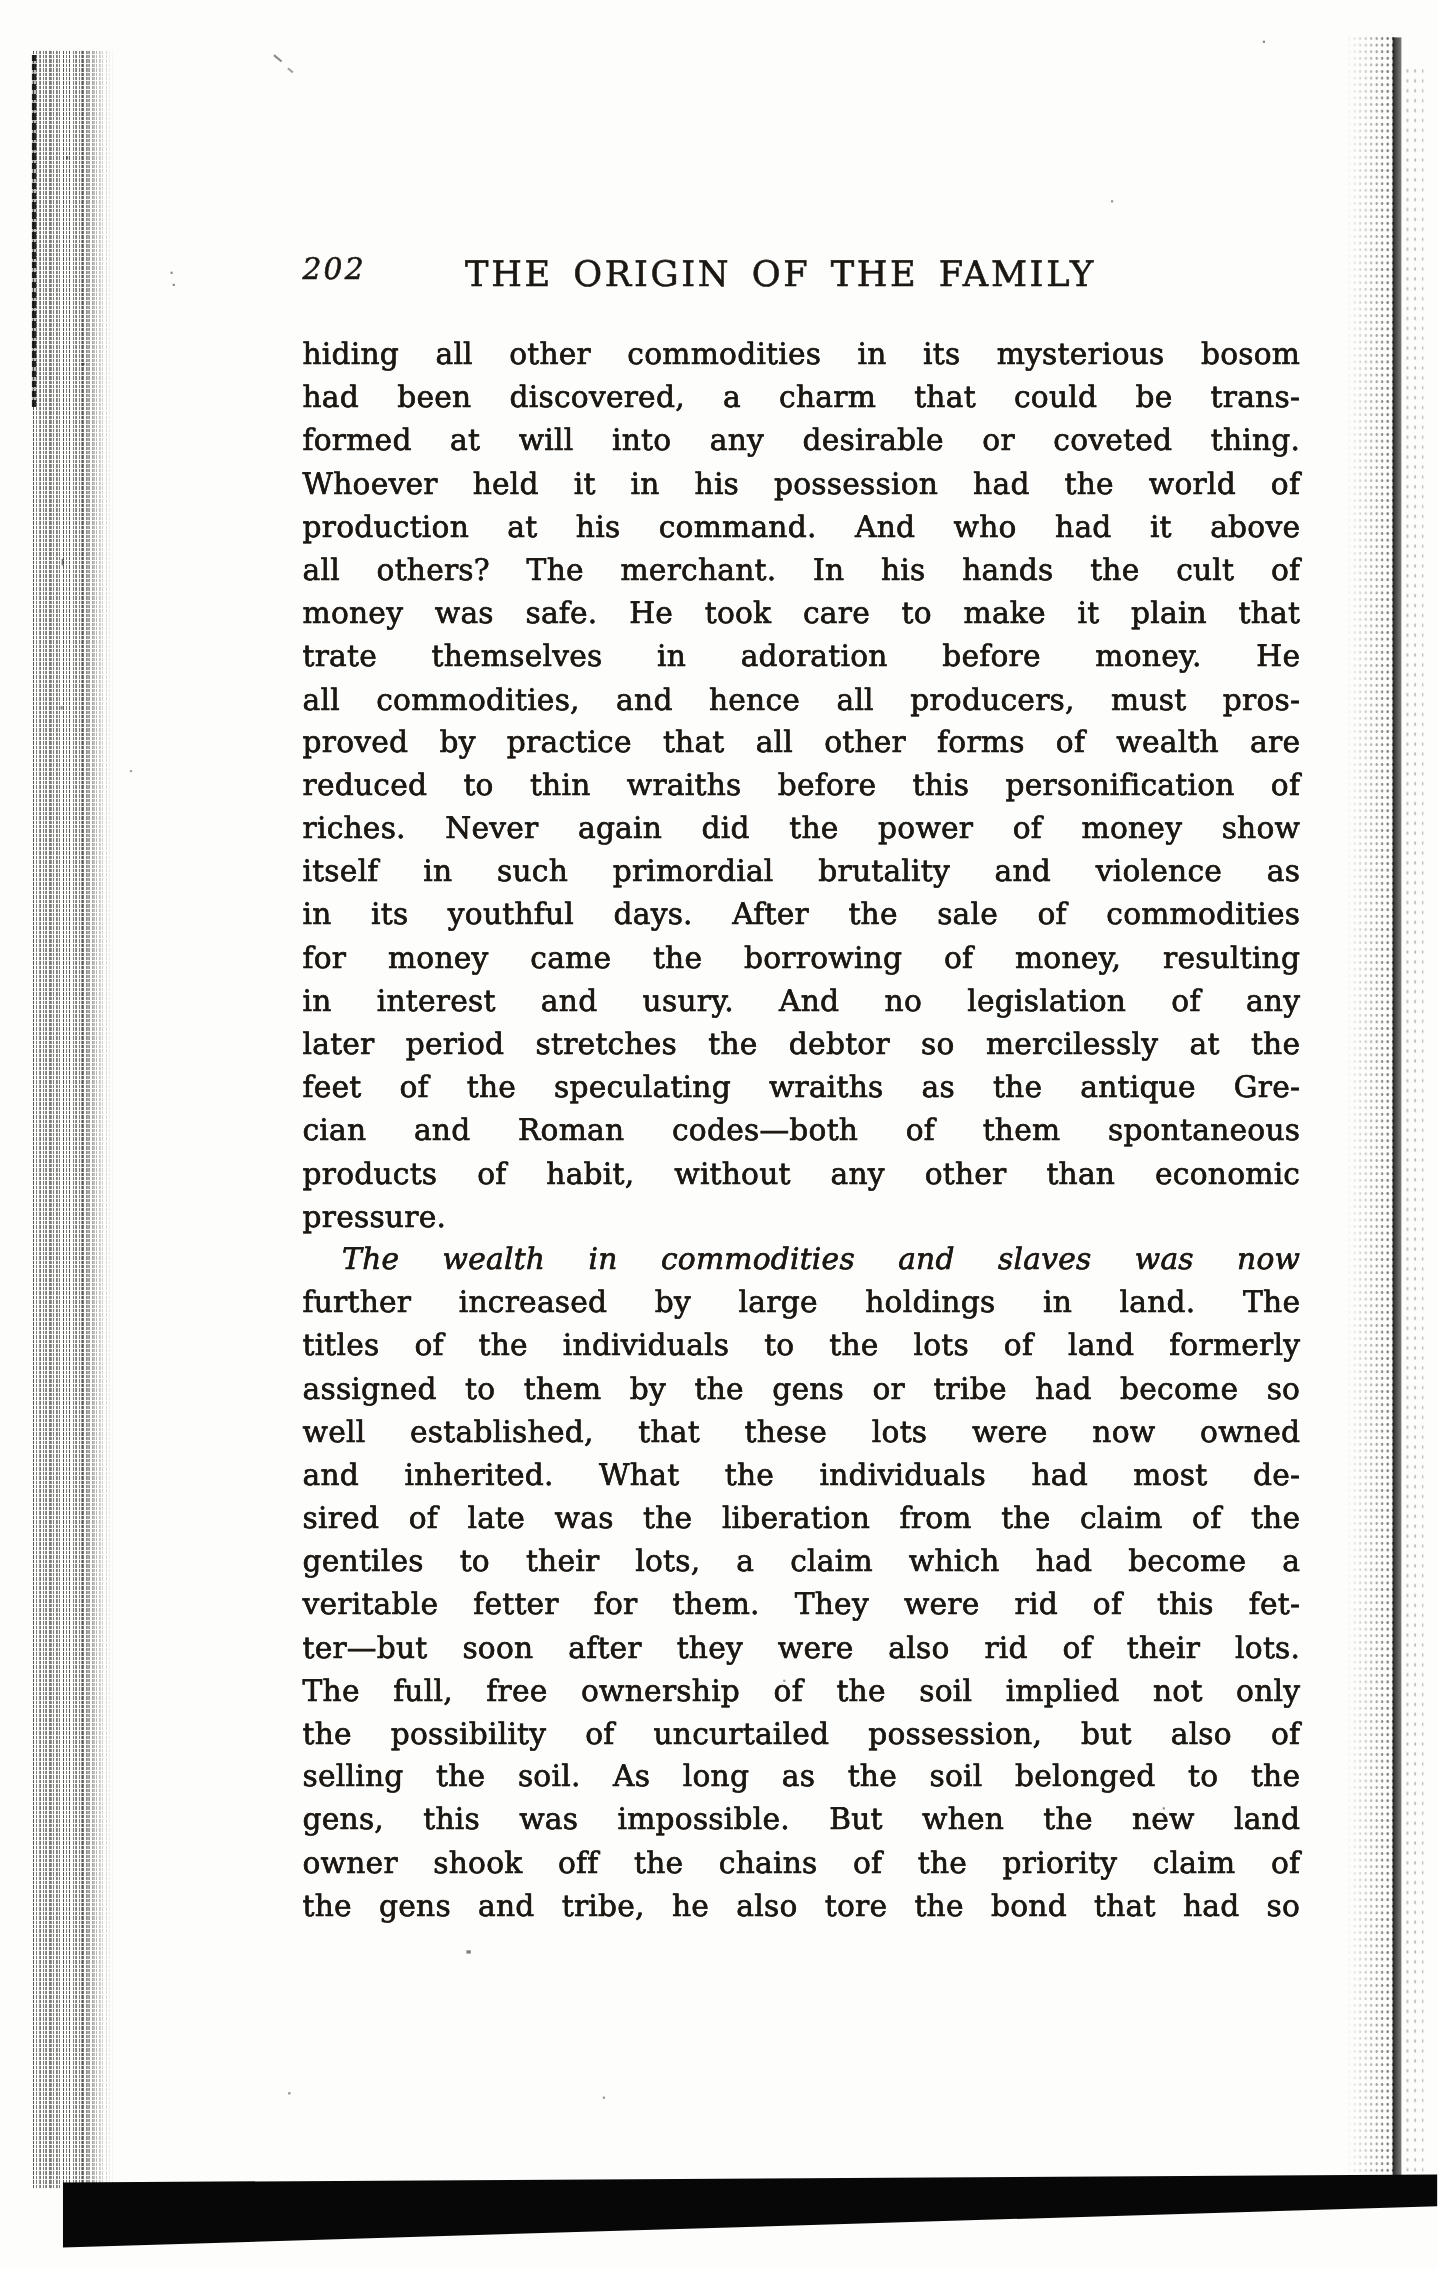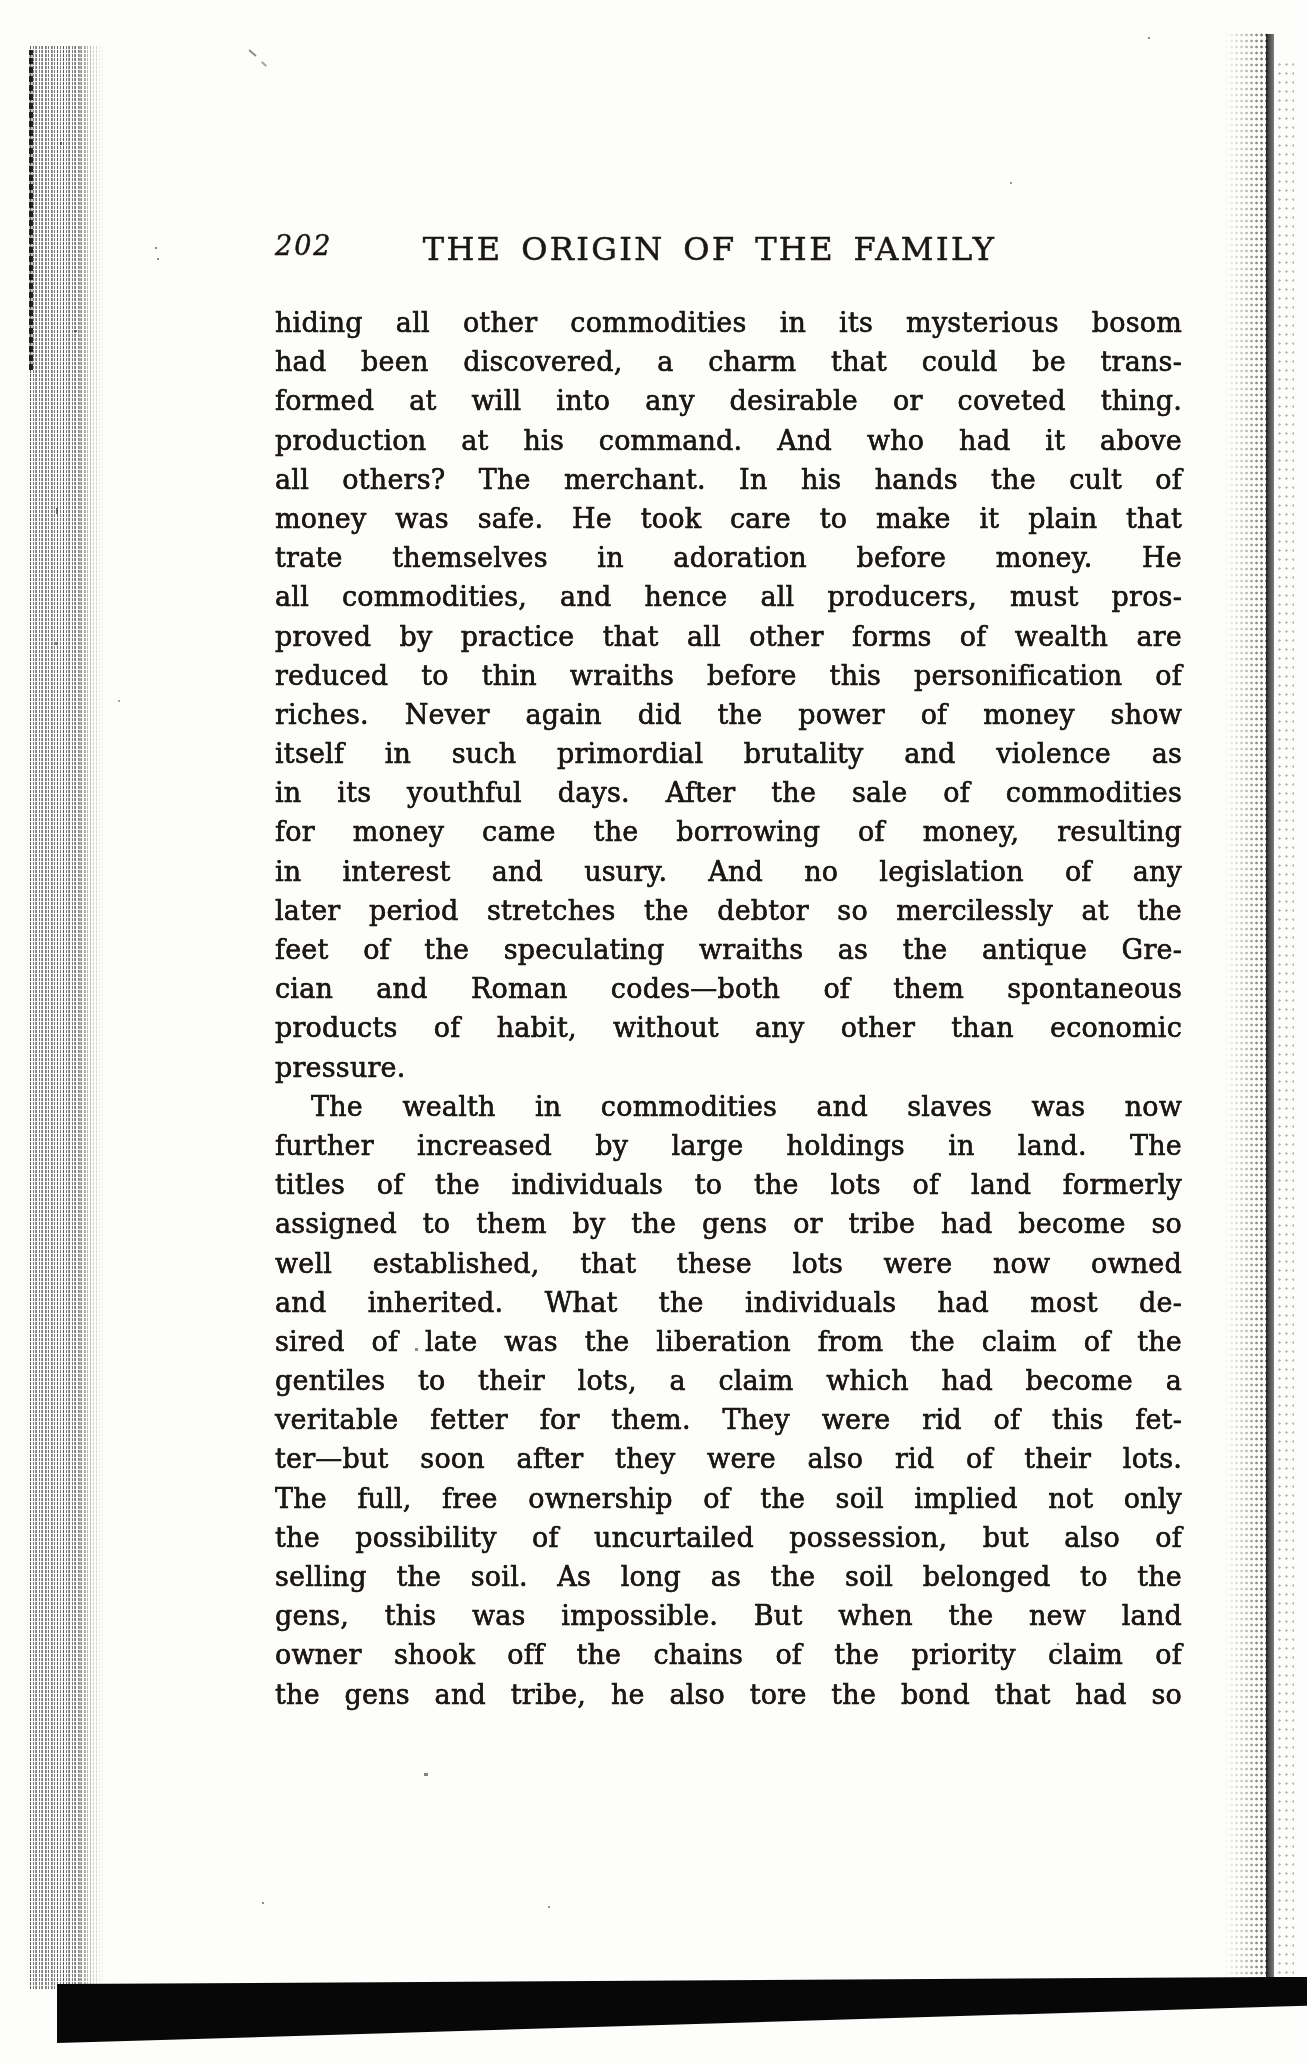--- a/index.html
+++ b/index.html
@@ -72,21 +72,21 @@
   
   .text-block{
     position:absolute;left:275px;top:303px;width:907px;
     font-size:27px;line-height:39.2px;
     letter-spacing:.2px;word-spacing:2px;
     -webkit-text-stroke:.55px var(--ink);
     text-shadow:0 0 .4px rgba(27,23,18,.7);
   }
   .line{height:39.2px;white-space:nowrap;}
   .line.just{text-align:justify;text-align-last:justify;white-space:normal;}
-  .line.ind{text-indent:36px;}
+  .line.ind{text-indent:36px;font-style:italic;}
 </style>
 </head>
 <body>
 
 <div class="page">
 
   <div class="gutter-band"></div>
   <div class="gutter-line"></div>
   <div class="right-band"></div>
   <div class="right-line"></div>
@@ -94,20 +94,21 @@
 
   <div class="header">
     <span class="pagenum">202</span>
     <div class="running-title">THE ORIGIN OF THE FAMILY</div>
   </div>
 
   <div class="text-block">
       <div class="line just">hiding all other commodities in its mysterious bosom</div>
       <div class="line just">had been discovered, a charm that could be trans-</div>
       <div class="line just">formed at will into any desirable or coveted thing.</div>
+      <div class="line just">Whoever held it in his possession had the world of</div>
       <div class="line just">production at his command.  And who had it above</div>
       <div class="line just">all others?  The merchant.  In his hands the cult of</div>
       <div class="line just">money was safe.  He took care to make it plain that</div>
       <div class="line just">trate themselves in adoration before money.  He</div>
       <div class="line just">all commodities, and hence all producers, must pros-</div>
       <div class="line just">proved by practice that all other forms of wealth are</div>
       <div class="line just">reduced to thin wraiths before this personification of</div>
       <div class="line just">riches.  Never again did the power of money show</div>
       <div class="line just">itself in such primordial brutality and violence as</div>
       <div class="line just">in its youthful days.  After the sale of commodities</div>

